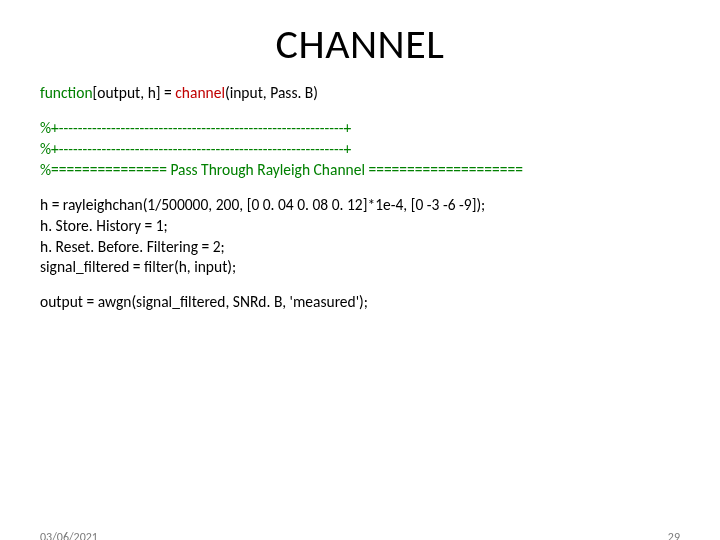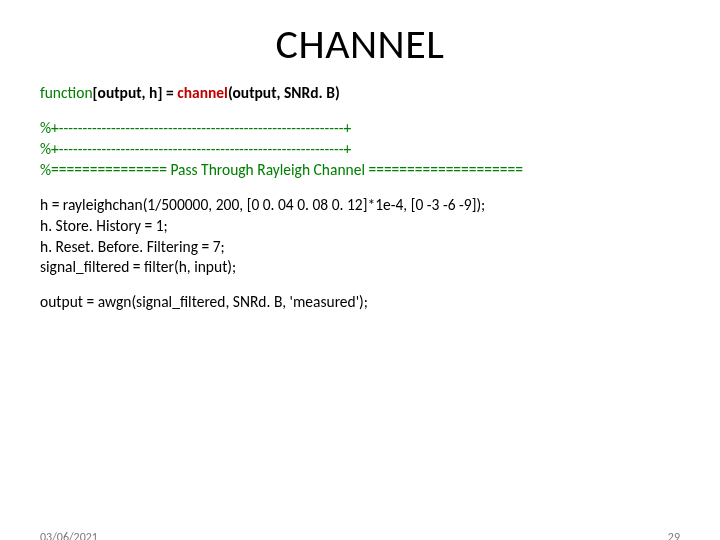--- a/index.html
+++ b/index.html
@@ -25,21 +25,21 @@
     margin-top: 18px;
     margin-bottom: 14px;
     letter-spacing: 0.5px;
   }
   .body {
     padding: 0 40px;
     font-size: 15.5px;
     line-height: 1.35;
   }
   .greenbold { color: #008000; font-weight: 400; }
-  .bold { font-weight: 700; margin-top: 43px; }
+  .bold { font-weight: 400; margin-top: 43px; }
   .row { white-space: pre; }
   .footer {
     position: absolute;
     bottom: 14px;
     left: 40px;
     right: 40px;
     font-size: 12px;
     color: #7a7a7a;
     display: flex;
     justify-content: space-between;
@@ -50,34 +50,34 @@
 </head>
 <body>
 
 <div class="slide">
 
   <div class="title">CHANNEL</div>
 
   <div class="body">
 
     <div>
-      <span class="greenbold">function</span><span class="bold">[output, h] = </span><span class="bold" style="color:#c00000">channel</span><span class="bold">(output, SNRd. B)</span>
+      <span class="greenbold">function</span><span class="bold">[output, h] = </span><span class="bold" style="color:#c00000">channel</span><span class="bold">(input, Pass. B)</span>
     </div>
 
     <div class="spacer"></div>
 
     <div class="row greenbold">%+------------------------------------------------------------+</div>
     <div class="row greenbold">%+------------------------------------------------------------+</div>
     <div class="row greenbold">%=============== Pass Through Rayleigh Channel ====================</div>
 
     <div class="spacer"></div>
 
     <div>h = rayleighchan(1/500000, 200, [0 0. 04 0. 08 0. 12]*1e-4, [0 -3 -6 -9]);</div>
     <div>h. Store. History = 1;</div>
-    <div>h. Reset. Before. Filtering = 7;</div>
+    <div>h. Reset. Before. Filtering = 2;</div>
     <div>signal_filtered = filter(h, input);</div>
 
     <div class="spacer"></div>
 
     <div>output = awgn(signal_filtered, SNRd. B, 'measured');</div>
 
   </div>
 
   <div class="footer">
     <span>03/06/2021</span>

